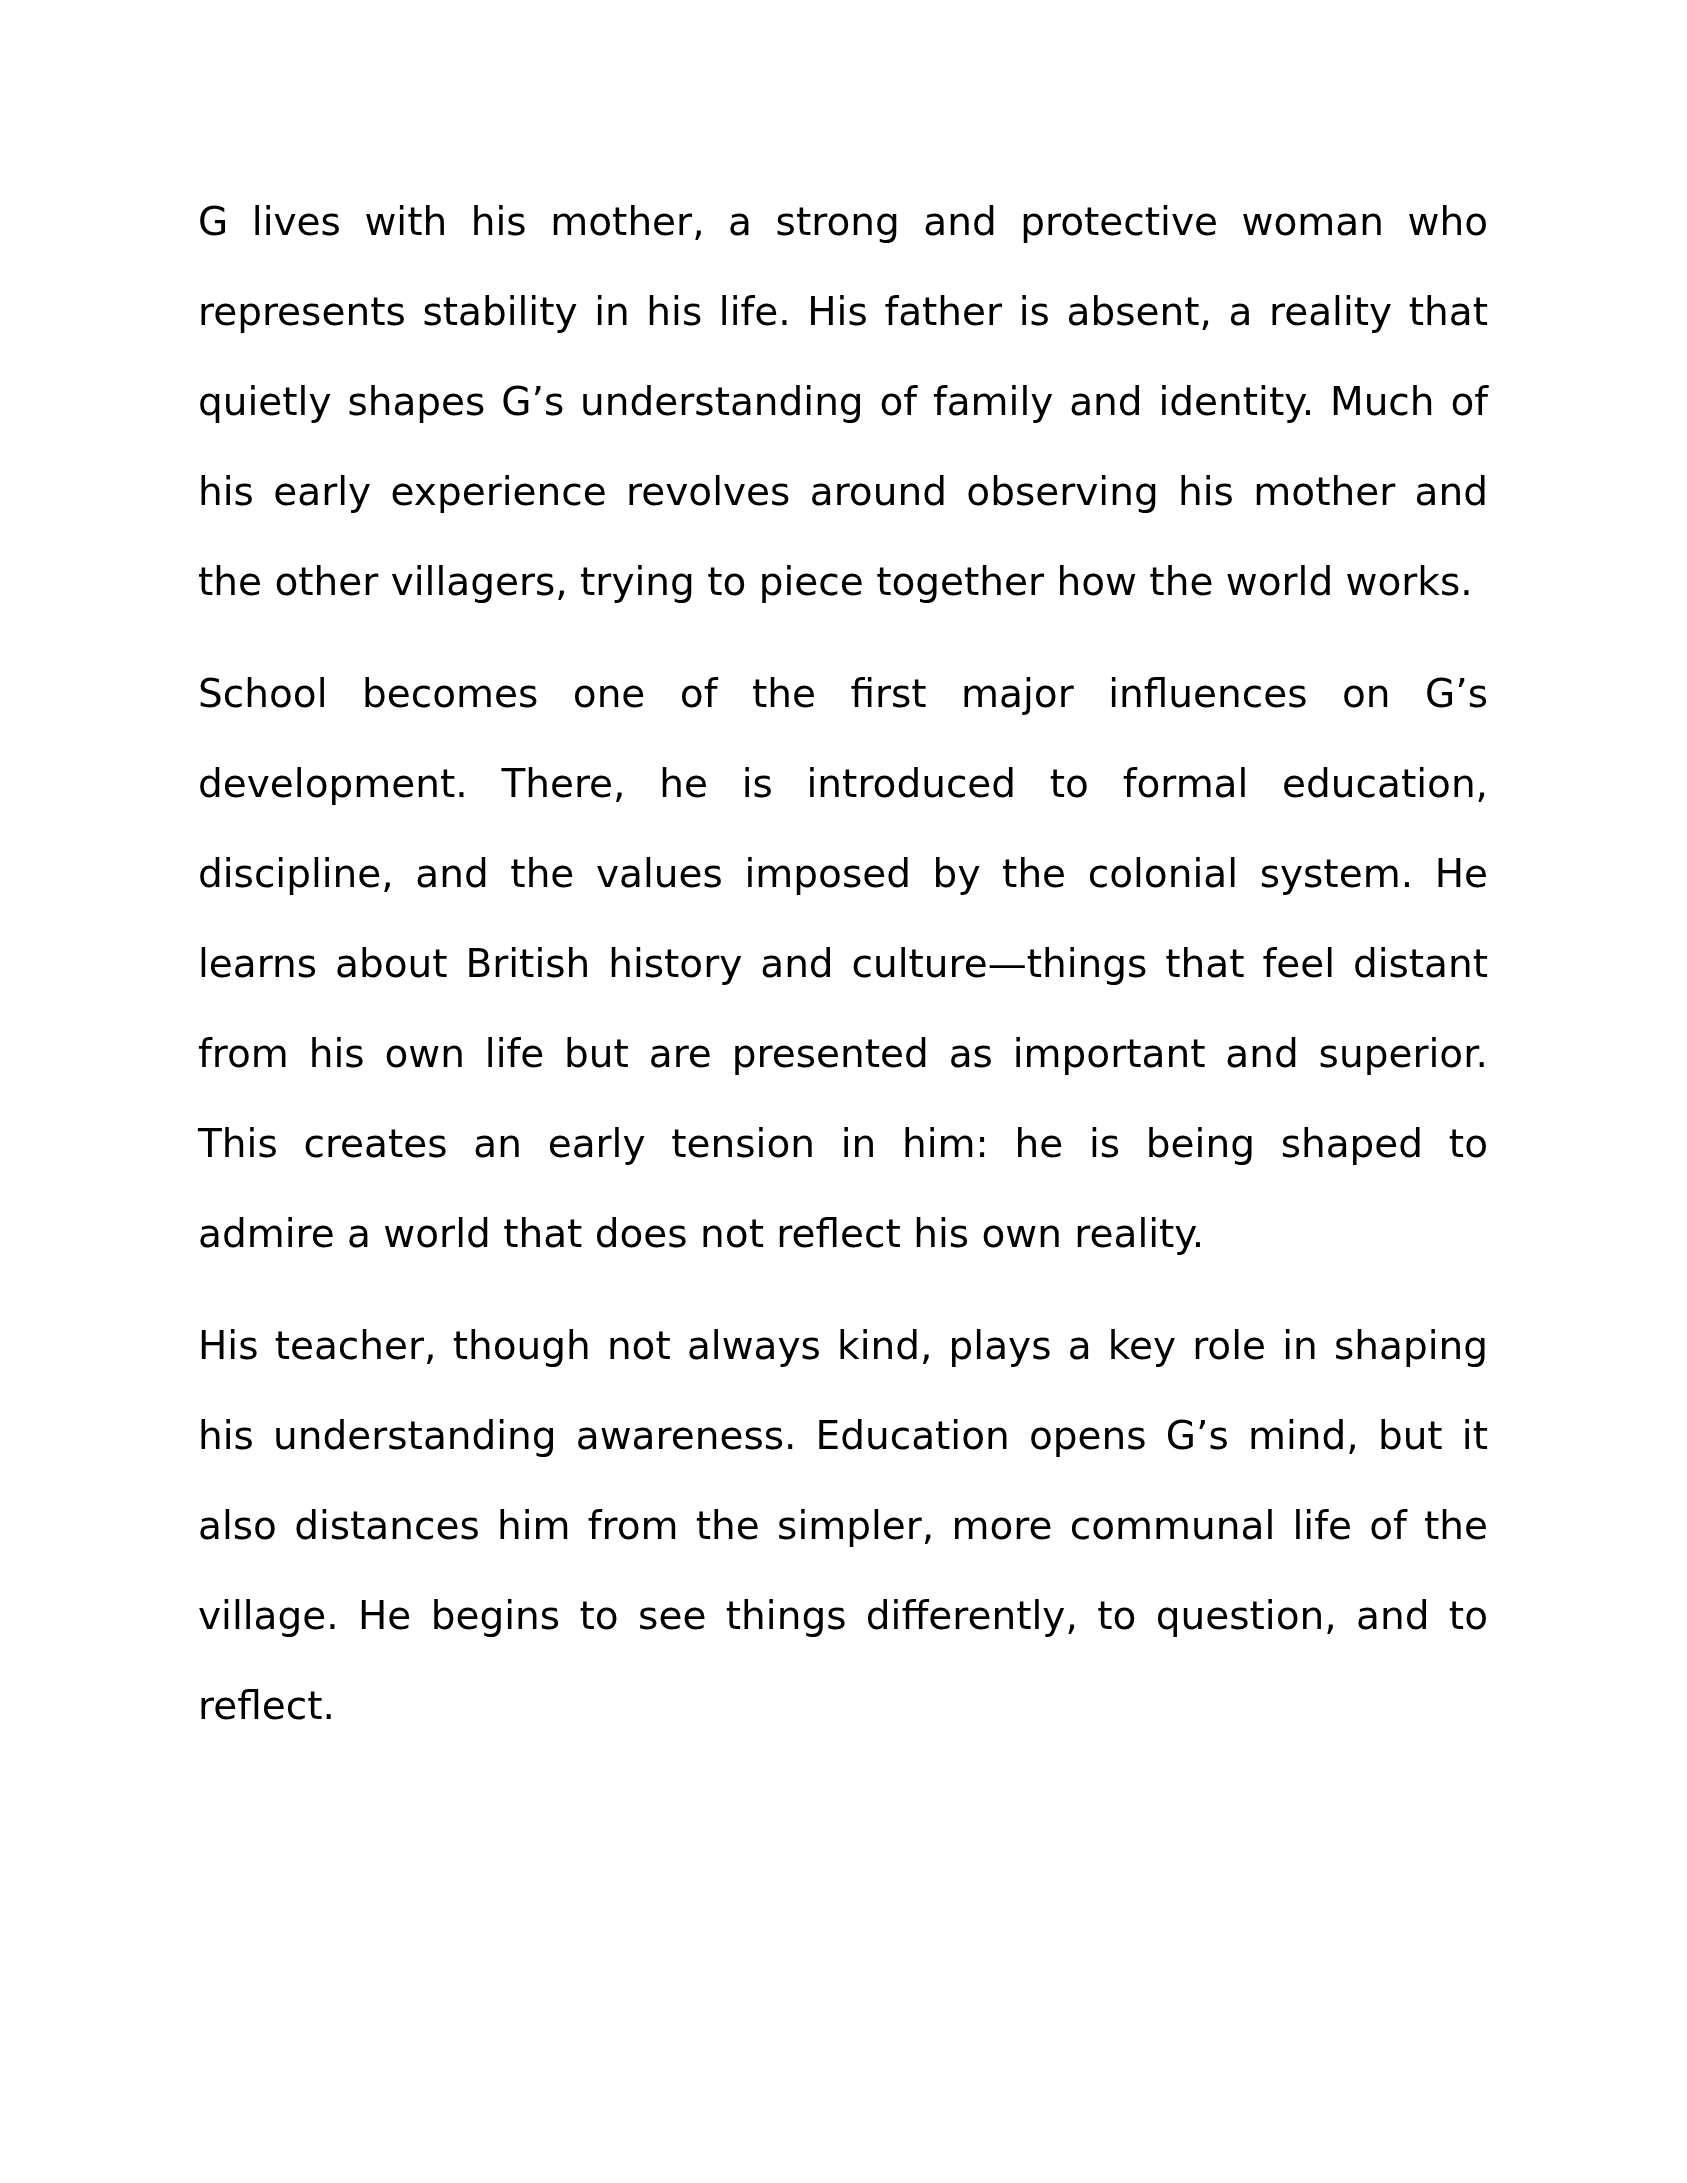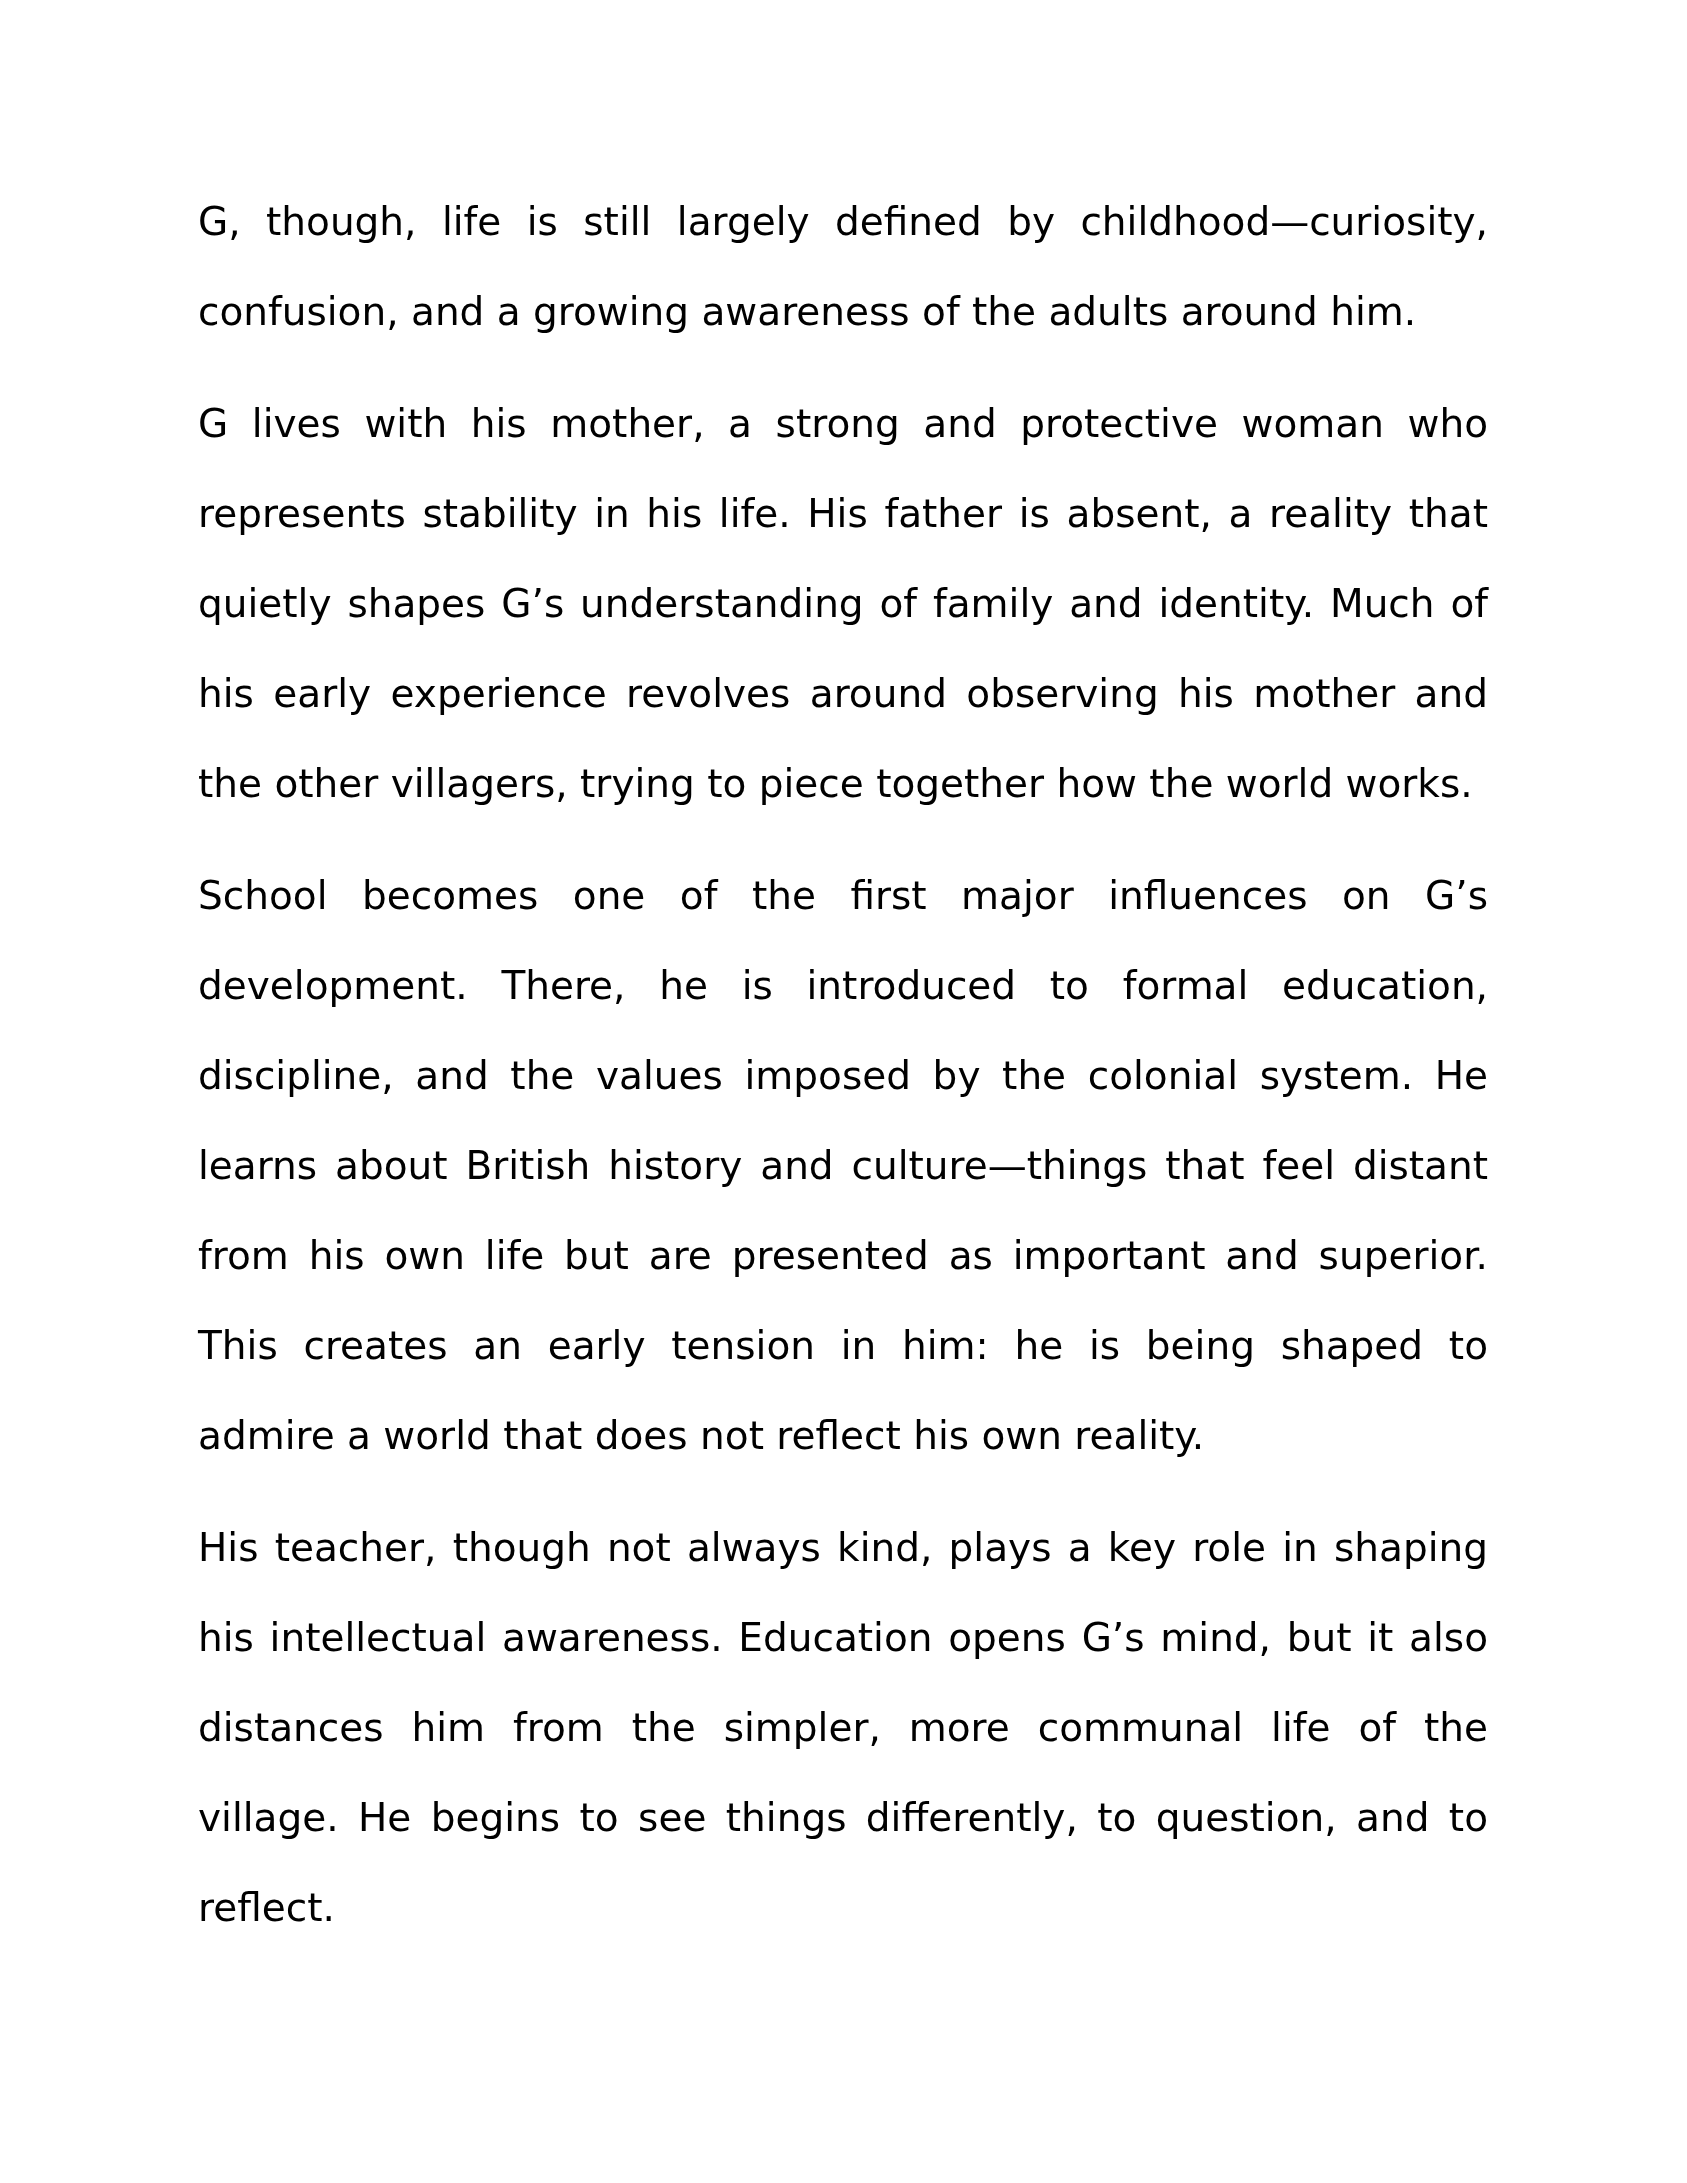--- a/index.html
+++ b/index.html
@@ -36,19 +36,18 @@
     text-align: justify;
     text-align-last: left;
     hyphens: none;
   }
 </style>
 </head>
 <body>
 
 <div class="page">
   <div class="body-text">
-    <p>G, though, life is still largely defined by childhood—curiosity, confusion, and a growing awareness of the adults around him.</p>
     <p>G lives with his mother, a strong and protective woman who represents stability in his life. His father is absent, a reality that quietly shapes G’s understanding of family and identity. Much of his early experience revolves around observing his mother and the other villagers, trying to piece together how the world works.</p>
     <p>School becomes one of the first major influences on G’s development. There, he is introduced to formal education, discipline, and the values imposed by the colonial system. He learns about British history and culture—things that feel distant from his own life but are presented as important and superior. This creates an early tension in him: he is being shaped to admire a world that does not reflect his own reality.</p>
-    <p>His teacher, though not always kind, plays a key role in shaping his intellectual awareness. Education opens G’s mind, but it also distances him from the simpler, more communal life of the village. He begins to see things differently, to question, and to reflect.</p>
+    <p>His teacher, though not always kind, plays a key role in shaping his understanding awareness. Education opens G’s mind, but it also distances him from the simpler, more communal life of the village. He begins to see things differently, to question, and to reflect.</p>
   </div>
 </div>
 
 
 </body></html>

